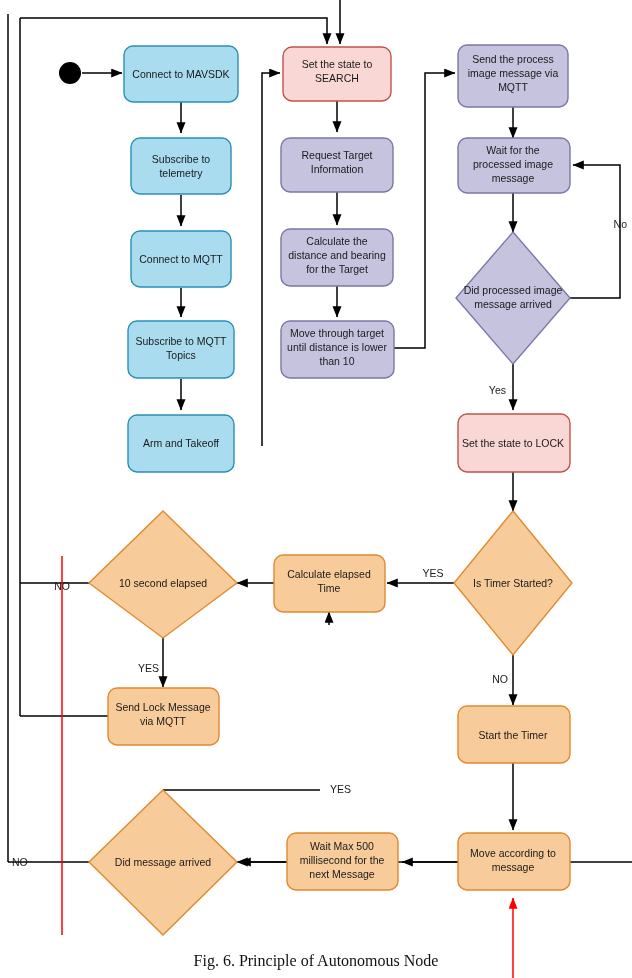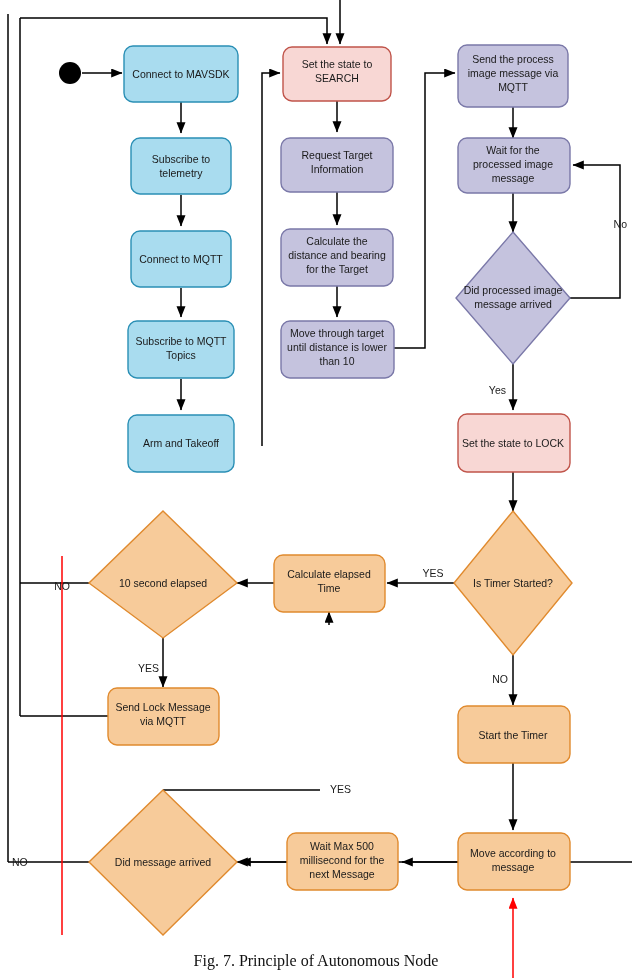--- a/index.html
+++ b/index.html
@@ -220,14 +220,14 @@
       <text class="edgelabel" x="506" y="394" text-anchor="end">Yes</text>
       <text class="edgelabel" x="433" y="577" text-anchor="middle">YES</text>
       <text class="edgelabel" x="508" y="683" text-anchor="end">NO</text>
       <text class="edgelabel" x="62" y="590" text-anchor="middle">NO</text>
       <text class="edgelabel" x="159" y="672" text-anchor="end">YES</text>
       <text class="edgelabel" x="330" y="793" text-anchor="start">YES</text>
       <text class="edgelabel" x="12" y="866" text-anchor="start">NO</text>
     </g>
   </svg>
 
-  <div class="cap">Fig. 7. Principle of Autonomous Node</div>
+  <div class="cap">Fig. 6. Principle of Autonomous Node</div>
 </div>
 
 </body></html>

